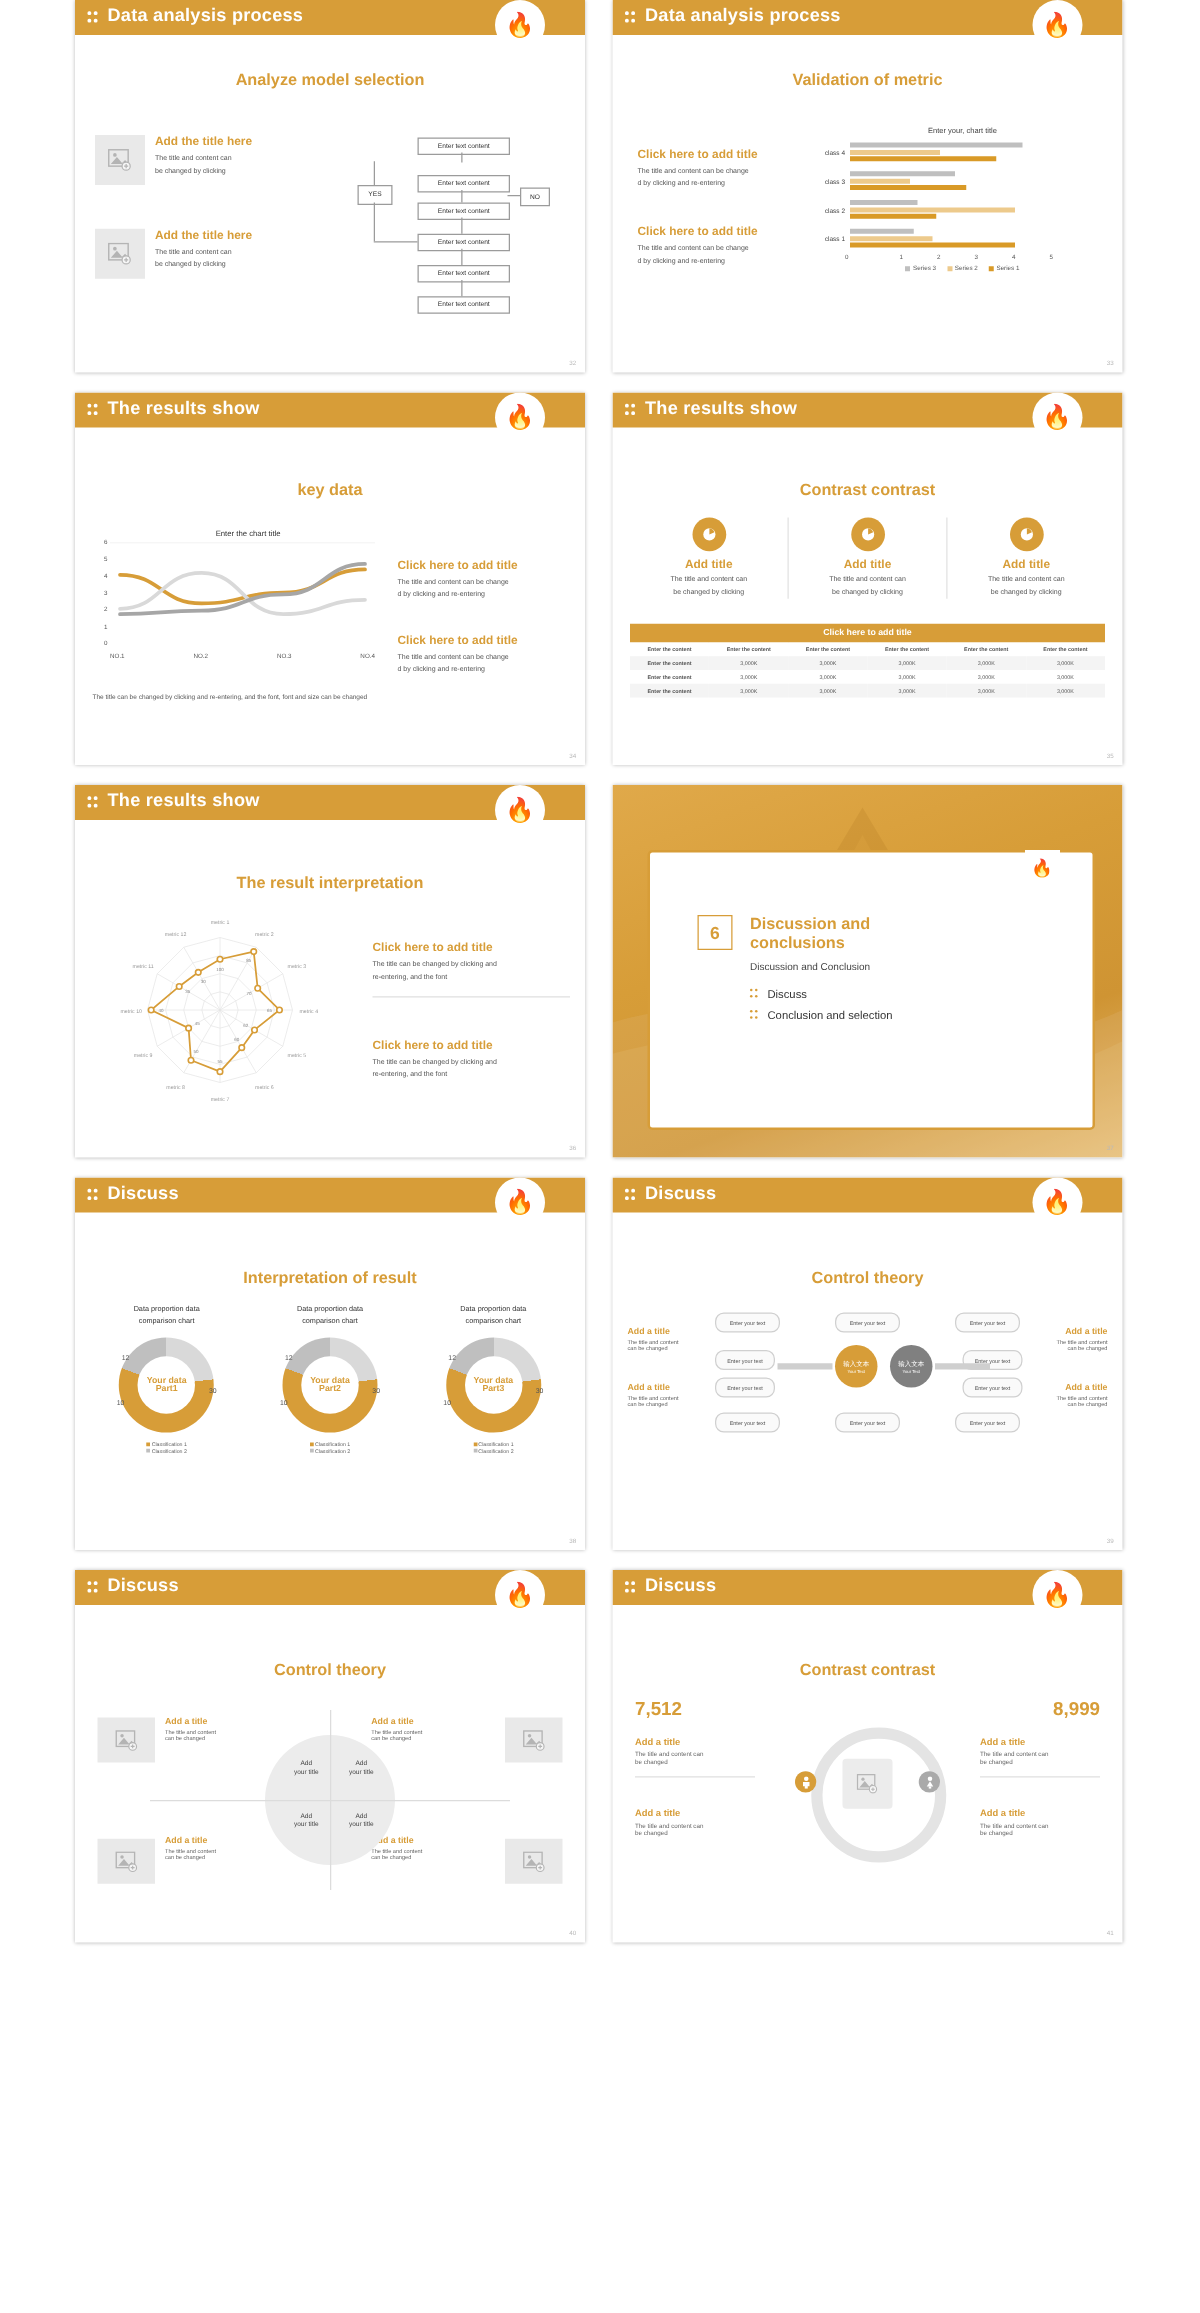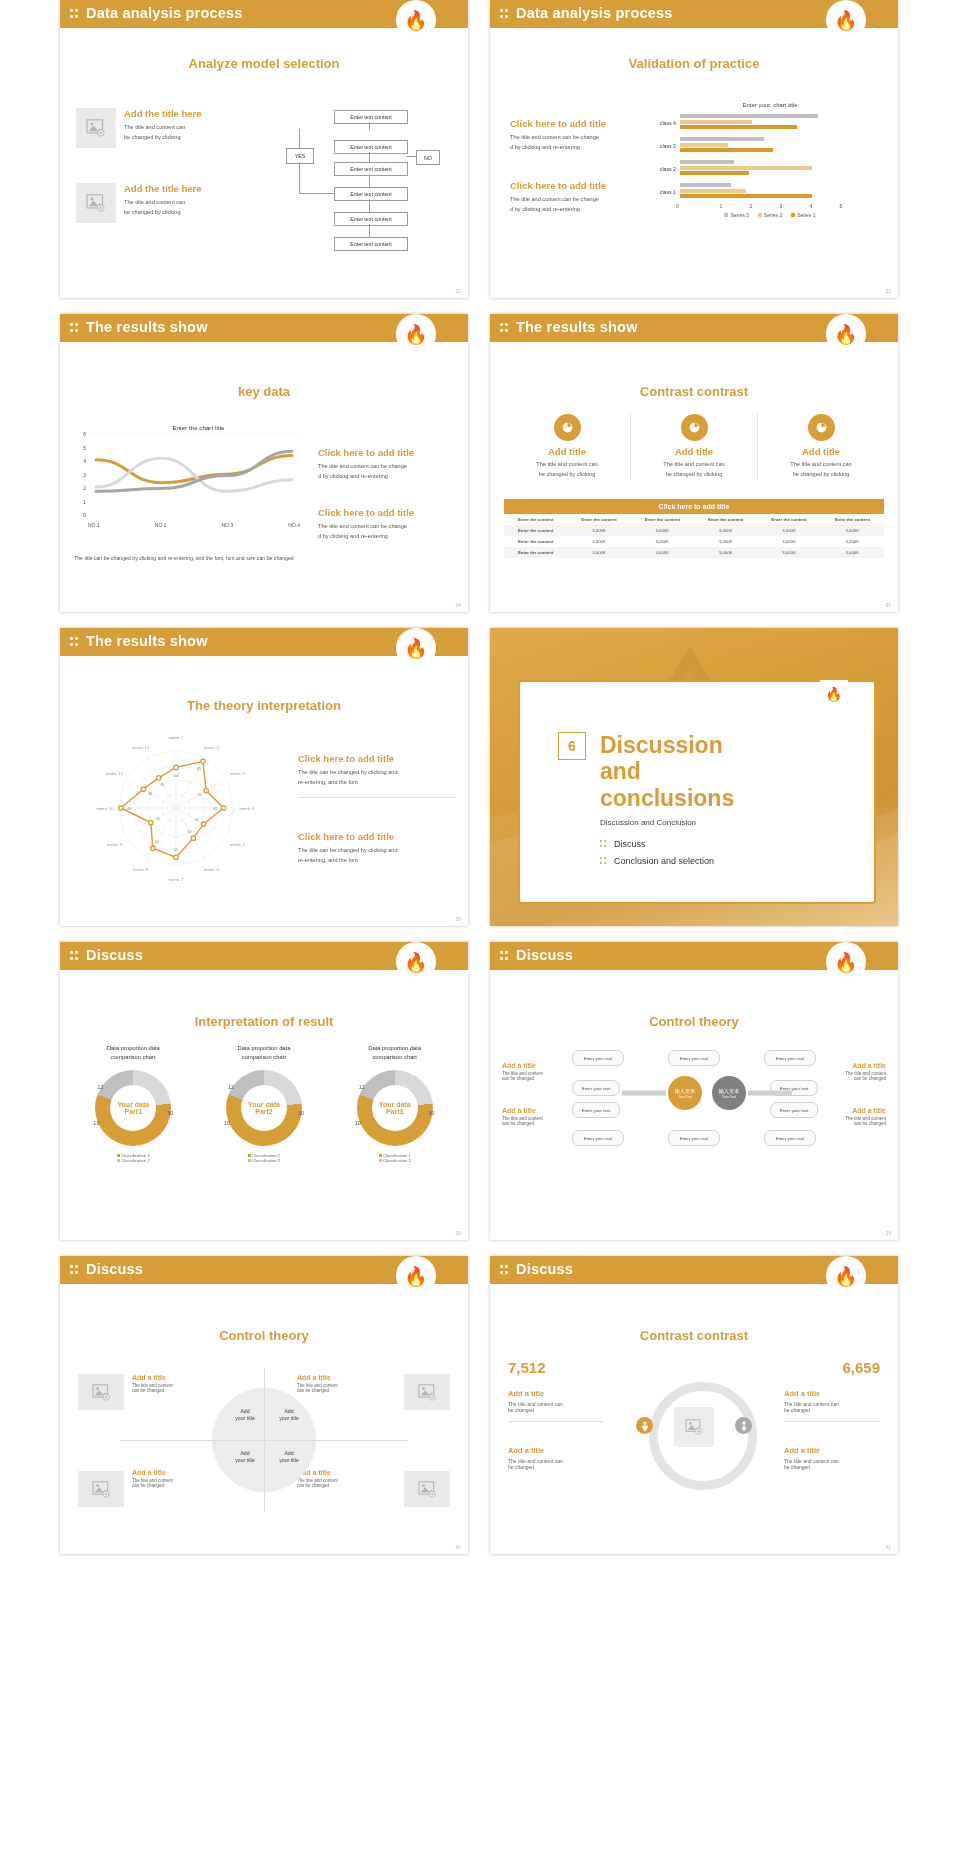--- a/index.html
+++ b/index.html
@@ -131,21 +131,21 @@
           <i></i>
           <i></i>
           <i></i>
           <i></i>
         </span>
     <h2>Data analysis process</h2>
   </div>
   <div class="badge">
         <span class="flame">🔥</span>
       </div>
-  <div class="sect-title" style="top:56px">Validation of practice</div>
+  <div class="sect-title" style="top:56px">Validation of metric</div>
 
   <div style="position:absolute;left:20px;top:118px;width:125px">
     <div class="h3">Click here to add title</div>
     <div class="bd" style="margin-top:4px">The title and content can be change</div>
     <div class="bd">d by clicking and re-entering</div>
   </div>
   <div style="position:absolute;left:20px;top:180px;width:125px">
     <div class="h3">Click here to add title</div>
     <div class="bd" style="margin-top:4px">The title and content can be change</div>
     <div class="bd">d by clicking and re-entering</div>
@@ -361,21 +361,21 @@
           <i></i>
           <i></i>
           <i></i>
           <i></i>
         </span>
     <h2>The results show</h2>
   </div>
   <div class="badge">
         <span class="flame">🔥</span>
       </div>
-  <div class="sect-title" style="top:70px">The theory interpretation</div>
+  <div class="sect-title" style="top:70px">The result interpretation</div>
 
   <svg id="s36-radar" width="205" height="160" style="position:absolute;left:14px;top:100px">
         <polygon points="102,65.5 109.25,67.44263164512564 114.55736835487436,72.75 116.5,80 114.55736835487436,87.25 109.25,92.55736835487436 102,94.5 94.75,92.55736835487436 89.44263164512564,87.25 87.5,80 89.44263164512564,72.75 94.75,67.44263164512564 " fill="none" stroke="#e6e6e6" stroke-width="0.6"></polygon>
         <polygon points="102,51 116.5,54.885263290251274 127.11473670974871,65.5 131,80 127.11473670974873,94.5 116.5,105.11473670974873 102,109 87.5,105.11473670974873 76.88526329025129,94.50000000000001 73,80 76.88526329025129,65.5 87.49999999999999,54.88526329025129 " fill="none" stroke="#e6e6e6" stroke-width="0.6"></polygon>
         <polygon points="102,36.5 123.75,42.32789493537692 139.67210506462308,58.25 145.5,80 139.67210506462308,101.75 123.75,117.67210506462308 102,123.5 80.25000000000001,117.67210506462308 64.32789493537692,101.75000000000001 58.5,80 64.32789493537692,58.24999999999999 80.24999999999999,42.32789493537693 " fill="none" stroke="#e6e6e6" stroke-width="0.6"></polygon>
         <polygon points="102,22 131,29.770526580502555 152.22947341949742,51 160,80 152.22947341949745,108.99999999999999 131,130.22947341949745 102,138 73.00000000000001,130.22947341949745 51.77052658050257,109.00000000000001 44,80 51.77052658050256,50.99999999999999 72.99999999999997,29.770526580502576 " fill="none" stroke="#e6e6e6" stroke-width="0.6"></polygon>
         <line x1="102" y1="80" x2="102" y2="22" stroke="#e6e6e6" stroke-width="0.6"></line>
         <text x="102" y="11" font-size="4.2" fill="#999" text-anchor="middle">metric 1</text>
         <line x1="102" y1="80" x2="131" y2="29.770526580502555" stroke="#e6e6e6" stroke-width="0.6"></line>
         <text x="137.5" y="20.51219633130485" font-size="4.2" fill="#999" text-anchor="middle">metric 2</text>
@@ -449,21 +449,21 @@
       <path d="M0 215 Q110 185 210 220 T408 205 L408 298 L0 298 Z" fill="#f2dfc2" opacity=".45"></path>
     </svg>
   </div>
   <div class="cover-card">
     <div style="position:absolute;right:26px;top:-2px;width:28px;height:28px;border-radius:0 0 14px 14px;background:#fff;display:flex;align-items:center;justify-content:center">
       <span class="flame" style="font-size:14px">🔥</span>
     </div>
     <div style="position:absolute;left:38px;top:50px;display:flex;gap:14px;align-items:flex-start">
       <div class="num-box">6</div>
       <div>
-        <div style="font-size:23px;font-weight:bold;color:#d79d38;line-height:1.15;max-width:160px">Discussion and conclusions</div>
+        <div style="font-size:13px;font-weight:bold;color:#d79d38;line-height:1.15;max-width:160px">Discussion and conclusions</div>
         <div style="font-size:8px;color:#444;margin-top:7px">Discussion and Conclusion</div>
         <div style="margin-top:12px;display:flex;align-items:center;gap:6px">
           <span class="dots" style="position:static;display:inline-block;position:relative;width:8px;height:10px">
             <i style="position:absolute;left:0;top:1px;width:2px;height:2px;background:#d79d38;border-radius:50%"></i>
             <i style="position:absolute;left:0;top:6px;width:2px;height:2px;background:#d79d38;border-radius:50%"></i>
             <i style="position:absolute;left:4px;top:1px;width:2px;height:2px;background:#d79d38;border-radius:50%"></i>
             <i style="position:absolute;left:4px;top:6px;width:2px;height:2px;background:#d79d38;border-radius:50%"></i>
           </span>
           <span style="font-size:9px;color:#333">Discuss</span>
         </div>
@@ -697,21 +697,21 @@
           <i></i>
         </span>
     <h2>Discuss</h2>
   </div>
   <div class="badge">
         <span class="flame">🔥</span>
       </div>
   <div class="sect-title" style="top:72px">Contrast contrast</div>
 
   <div style="position:absolute;left:18px;top:103px;font-size:15px;font-weight:bold;color:#d79d38">7,512</div>
-  <div style="position:absolute;right:18px;top:103px;font-size:15px;font-weight:bold;color:#d79d38;text-align:right">6,659</div>
+  <div style="position:absolute;right:18px;top:103px;font-size:15px;font-weight:bold;color:#d79d38;text-align:right">8,999</div>
 
   <div style="position:absolute;left:18px;top:133px;width:96px">
     <div style="font-size:7.5px;font-weight:bold;color:#d79d38">Add a title</div>
     <div style="font-size:5px;color:#666;margin-top:3px">The title and content can</div>
     <div style="font-size:5px;color:#666">be changed</div>
     <div style="height:1px;background:#e0e0e0;margin-top:8px"></div>
   </div>
   <div style="position:absolute;left:18px;top:190px;width:96px">
     <div style="font-size:7.5px;font-weight:bold;color:#d79d38">Add a title</div>
     <div style="font-size:5px;color:#666;margin-top:3px">The title and content can</div>

